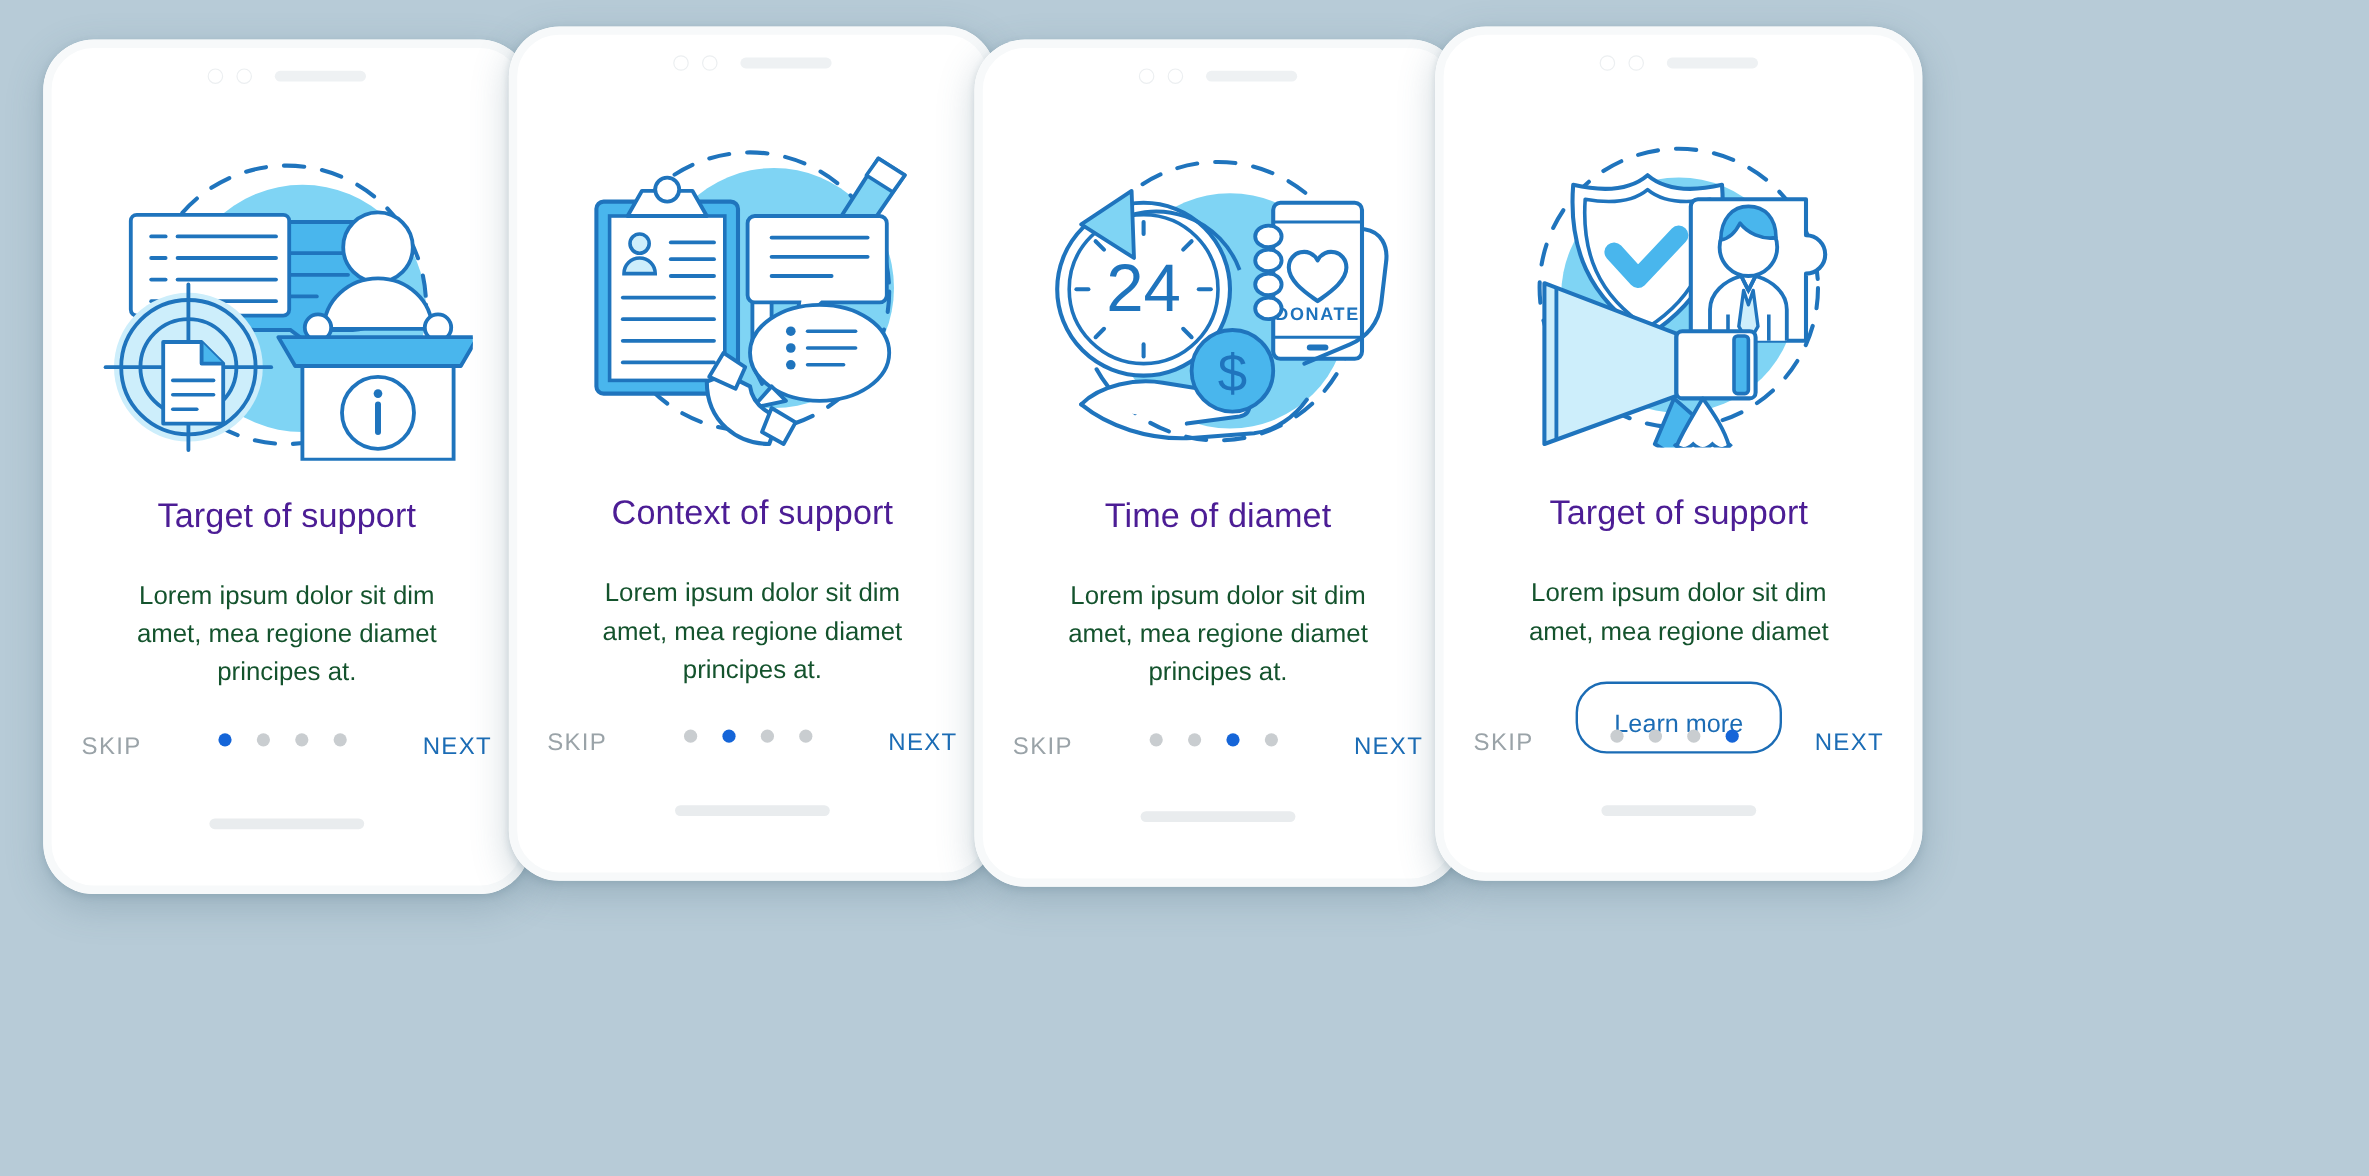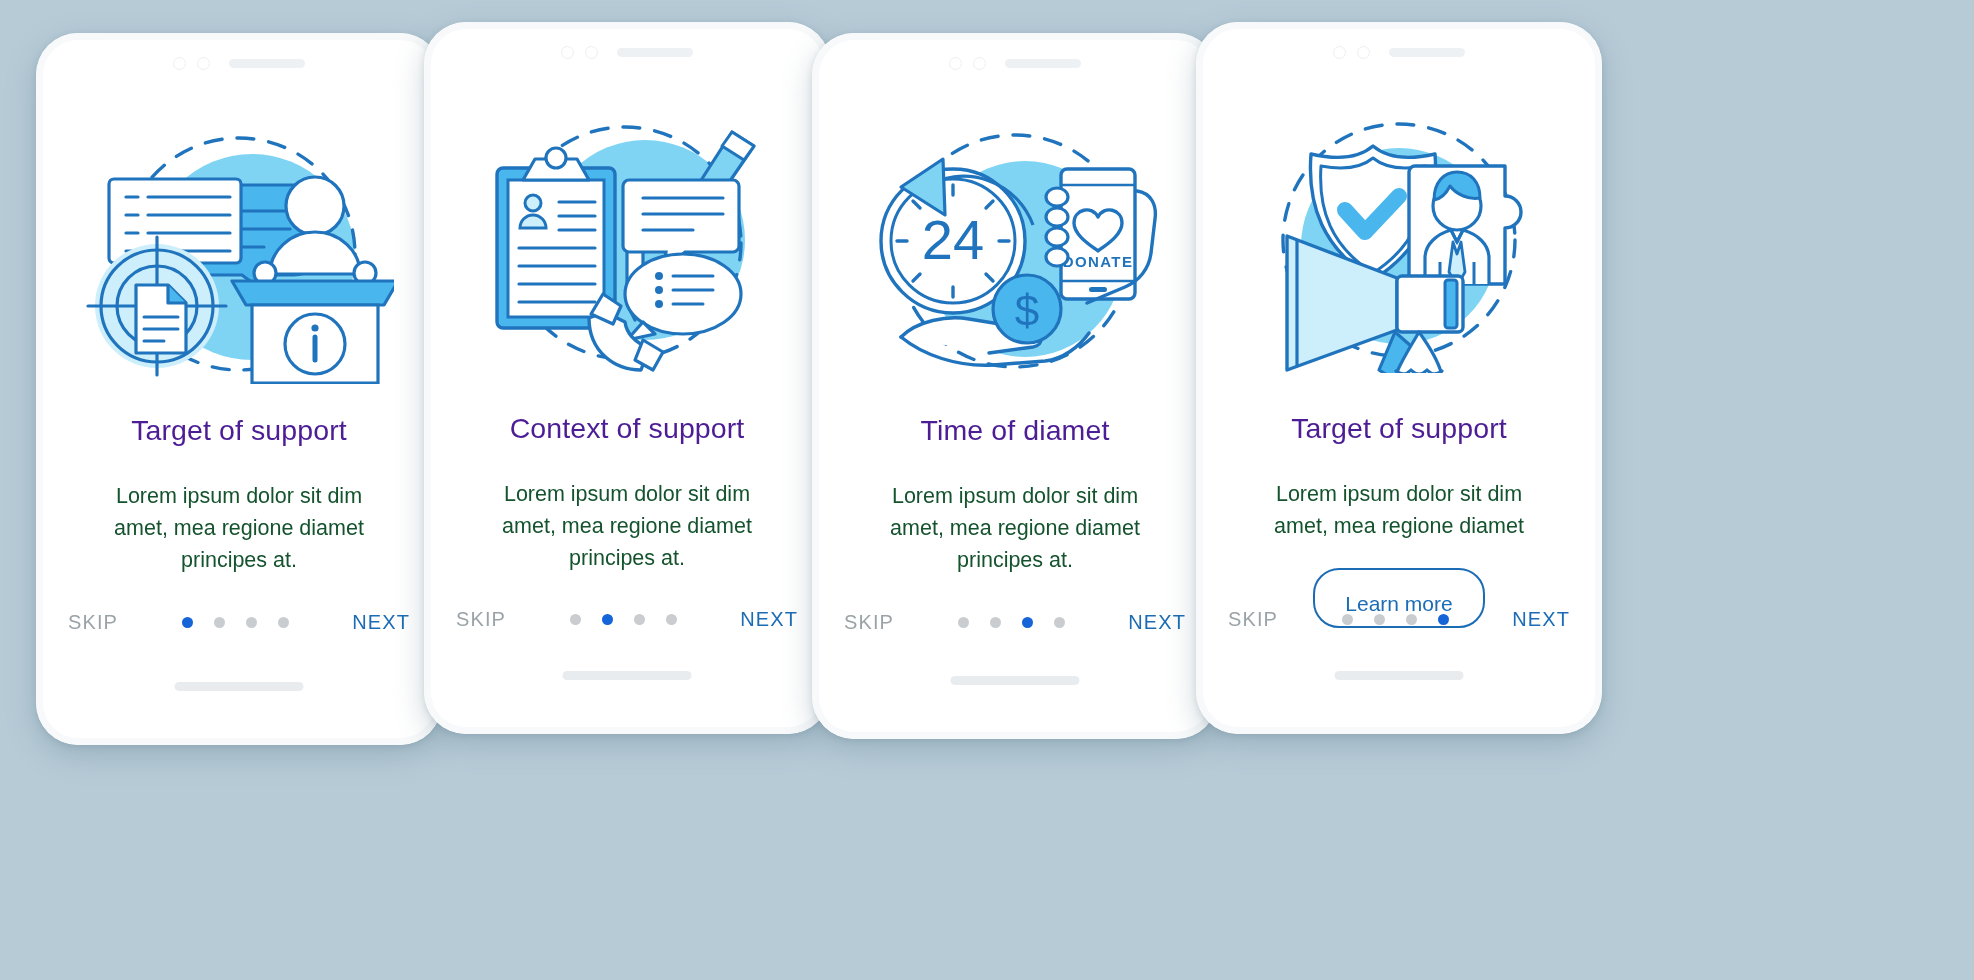--- a/index.html
+++ b/index.html
@@ -97,21 +97,21 @@
     padding:23px 30px 12px;
     background:transparent;
     cursor:pointer;
     line-height:1;
     font-family:inherit;
   }
 
   
   .nav{
     position:absolute;left:32px;right:32px;
-    display:flex;align-items:center;justify-content:space-between;gap:36px;
+    display:flex;align-items:flex-start;justify-content:space-between;gap:36px;
   }
   .p1 .nav,.p3 .nav{top:578px;}
   .p2 .nav,.p4 .nav{top:586px;}
   .skip{color:#9aa3a8;font-size:20px;letter-spacing:1.1px;cursor:pointer;}
   .next{color:#1b6cb5;font-size:20px;letter-spacing:1.1px;cursor:pointer;font-weight:400;}
   .dots{display:flex;gap:21px;align-items:center;}
   .dot{width:11px;height:11px;border-radius:50%;background:#c9cdd0;}
   .dot.on{background:#1565d8;}
 </style>
 </head>

